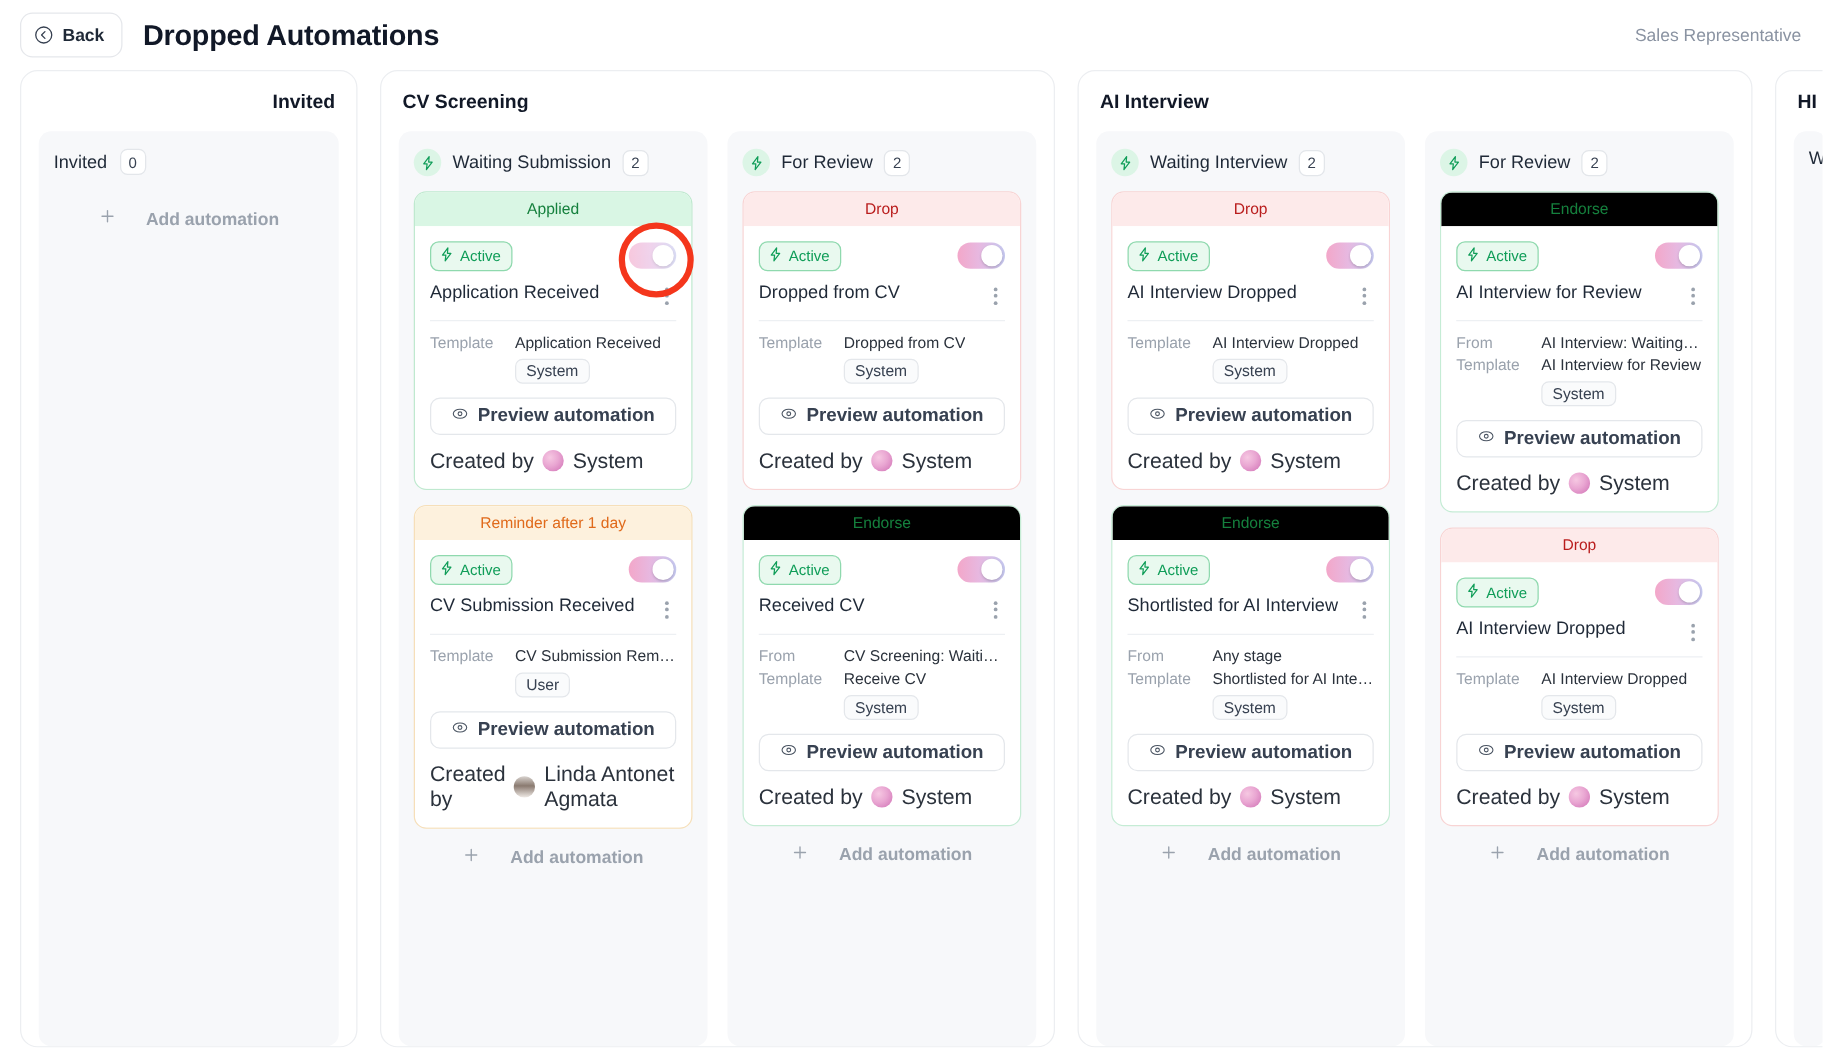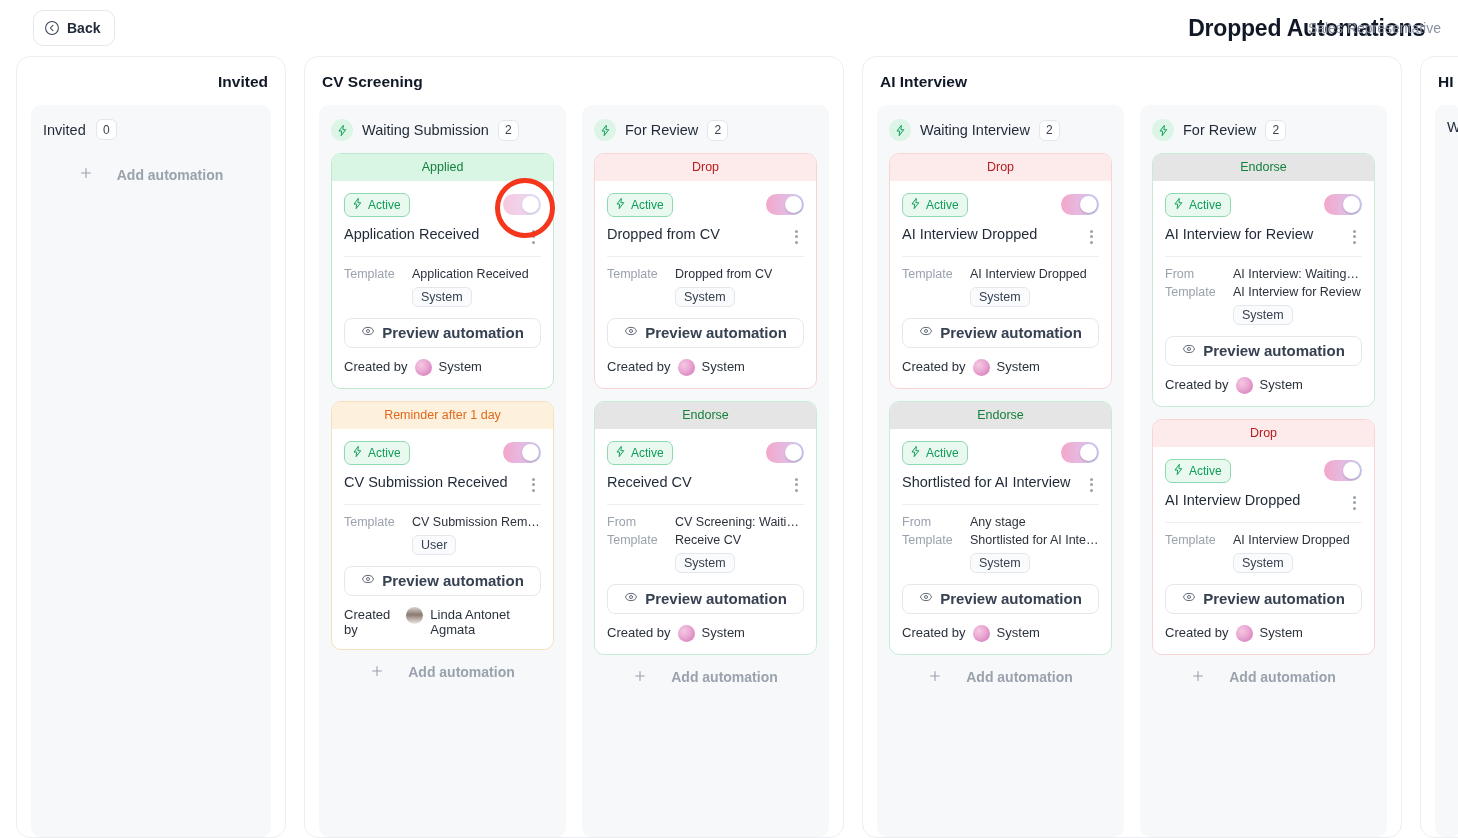--- a/index.html
+++ b/index.html
@@ -9,23 +9,22 @@
     font-family: "Liberation Sans", sans-serif;
     color: #1f2937;
     overflow: hidden;
   }
 
   
   .topbar {
     height: 56px;
     display: flex;
     align-items: center;
-    padding: 0 33px;
+    padding: 0 16px;
     position: relative;
-    justify-content: space-between;
   }
   .back-btn {
     display: flex; align-items: center; gap: 7px;
     height: 36px;
     padding: 0 14px 0 10px;
     border: 1px solid #e5e7eb;
     border-radius: 10px;
     background: #fff;
     font-size: 14px;
     font-weight: 600;
@@ -140,21 +139,21 @@
     border: 1px solid transparent;
   }
   .card-banner {
     text-align: center;
     font-size: 12.5px;
     font-weight: 500;
     padding: 7px 4px 6px 4px;
     line-height: 1.1;
   }
   .card-banner.applied  { background:#d9f6e4; color:#15803d; }
-  .card-banner.endorse  { background:#e5e5e5; color:#15803d; }
+  .card-banner.endorse  { background:#000000; color:#15803d; }
   .card-banner.drop     { background:#fdeaea; color:#b91c1c; }
   .card-banner.reminder { background:#fdf1dd; color:#e06a1b; }
 
   .auto-card.applied  { border-color:#bfe9cf; }
   .auto-card.endorse  { border-color:#c5ecd5; }
   .auto-card.drop     { border-color:#f8d4d4; }
   .auto-card.reminder { border-color:#f6dfb9; }
 
   .card-body {
     background: #fff;
@@ -243,22 +242,22 @@
     border:1px solid #e4e7eb;
     border-radius:8px;
     background:#fff;
     display:flex; align-items:center; justify-content:center; gap:7px;
     font-size:15px; font-weight:600; color:#374151;
     cursor:pointer;
   }
 
   .created-row {
     margin-top: 11px;
-    display:flex; gap:7px;
-    font-size:13px; color:#2b323c;
+    display:flex; align-items:center; gap:7px;
+    font-size:17px; color:#2b323c;
   }
   .avatar {
     width:17px; height:17px; border-radius:50%;
     flex:0 0 auto;
     background: radial-gradient(circle at 35% 35%, #f6c8e2 0%, #e9a6d2 45%, #cf6fb4 100%);
     display:flex; align-items:center; justify-content:center;
     font-size:9px; color:#fff;
   }
   .avatar.photo {
     background: linear-gradient(180deg,#d9d4d0 0%,#8a7a70 45%,#efeae6 100%);

